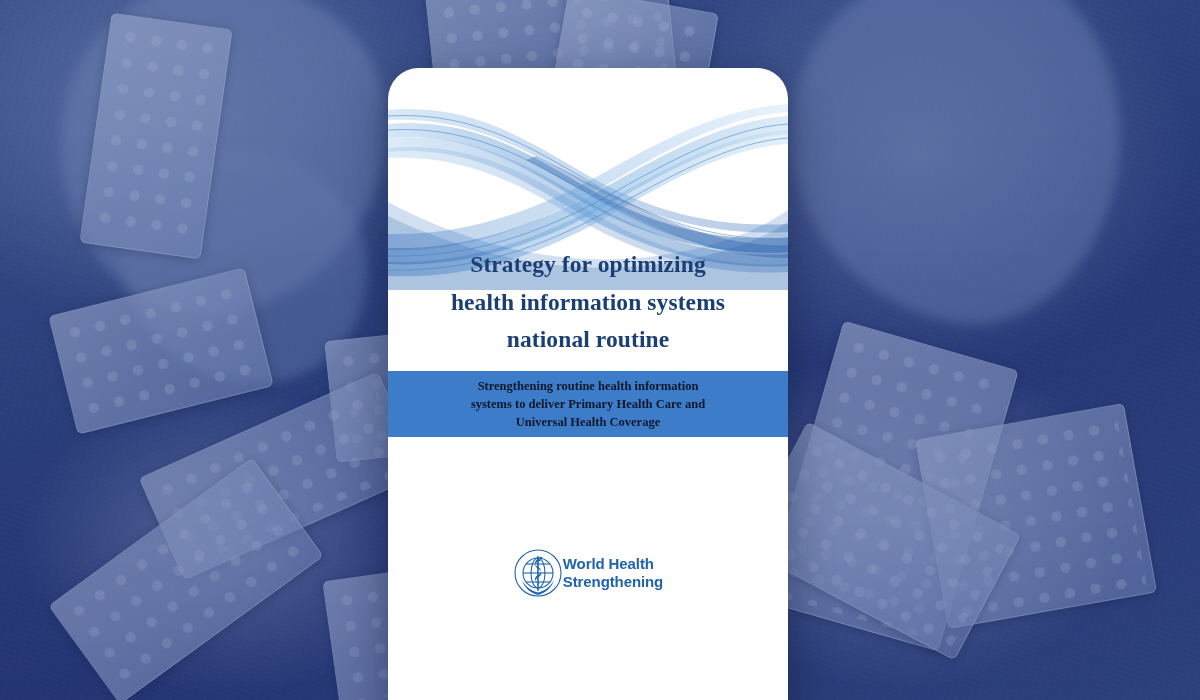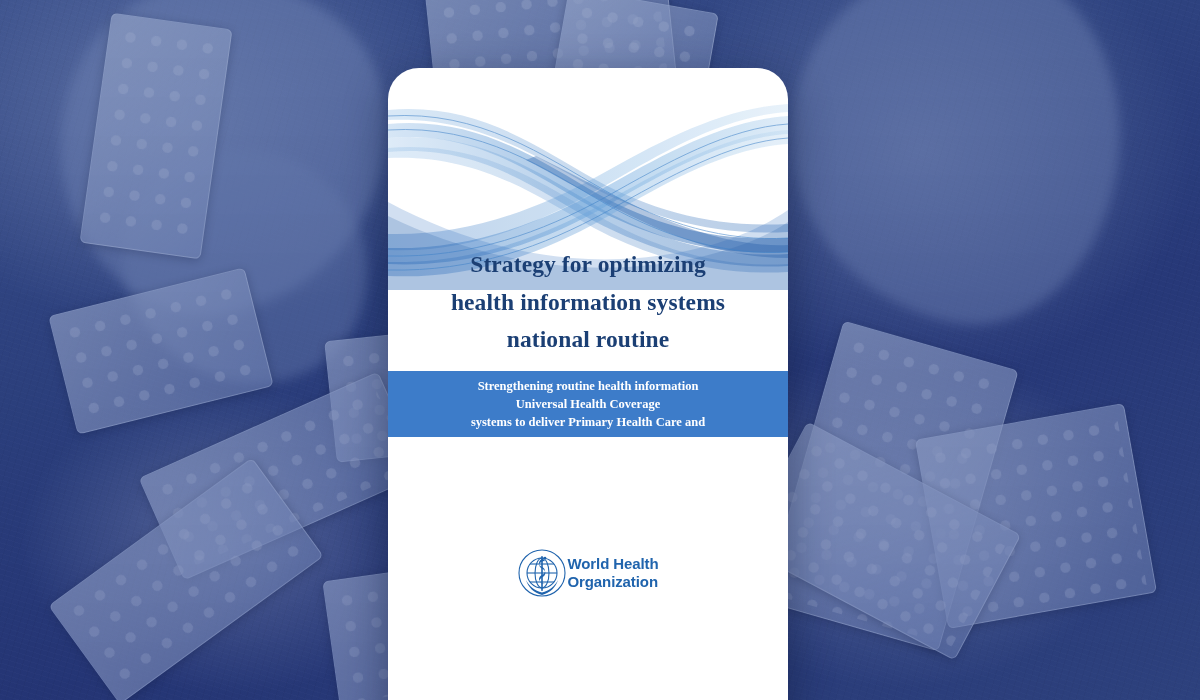--- a/index.html
+++ b/index.html
@@ -146,21 +146,21 @@
     position: absolute;
     left: 0; right: 0;
     top: 303px;
     height: 66px;
     background: #3d7cc9;
     display: flex;
     align-items: center;
     justify-content: center;
   }
   .cover-subtitle {
-    color: #ffffff;
+    color: #0f172a;
     font-family: "Liberation Serif", serif;
     font-size: 12.5px;
     font-weight: 700;
     line-height: 1.45;
     text-align: center;
     padding: 0 26px;
   }
   .cover-subtitle .line { display: block; }
 
   .cover-logo {
@@ -258,22 +258,22 @@
 
     <div class="cover-title">
       <span class="line">Strategy for optimizing</span>
       <span class="line">health information systems</span>
       <span class="line">national routine</span>
     </div>
 
     <div class="cover-band">
       <div class="cover-subtitle">
         <span class="line">Strengthening routine health information</span>
+        <span class="line">systems to deliver Primary Health Care and</span>
         <span class="line">Universal Health Coverage</span>
-        <span class="line">systems to deliver Primary Health Care and</span>
       </div>
     </div>
 
     <div class="cover-logo">
       <span>
         <svg class="who-emblem" viewBox="0 0 100 100" xmlns="http://www.w3.org/2000/svg" aria-hidden="true">
           <g fill="none" stroke="#2064ad" stroke-width="2.2">
             <circle cx="50" cy="50" r="46"></circle>
             <circle cx="50" cy="50" r="30"></circle>
             <ellipse cx="50" cy="50" rx="14" ry="30"></ellipse>
@@ -287,18 +287,18 @@
 
             <rect x="48.4" y="16" width="3.2" height="70" rx="1.4"></rect>
 
             <path d="M50,22 C42,26 42,34 50,38 C58,42 58,50 50,54 C42,58 42,66 50,70 C55,72 58,70 58,67 C58,70 55,72 50,71 C44,69 44,62 50,59 C59,55 59,45 50,41 C43,38 43,30 50,27 C54,25 56,26 56,28 C56,25 54,21 50,22 Z"></path>
             <circle cx="56" cy="20" r="2.6"></circle>
           </g>
         </svg>
       </span>
       <div class="who-wordmark">
         <span class="line">World Health</span>
-        <span class="line">Organization</span>
+        <span class="line">Strengthening</span>
       </div>
     </div>
 
   </div>
 </div>
 
 </body></html>

